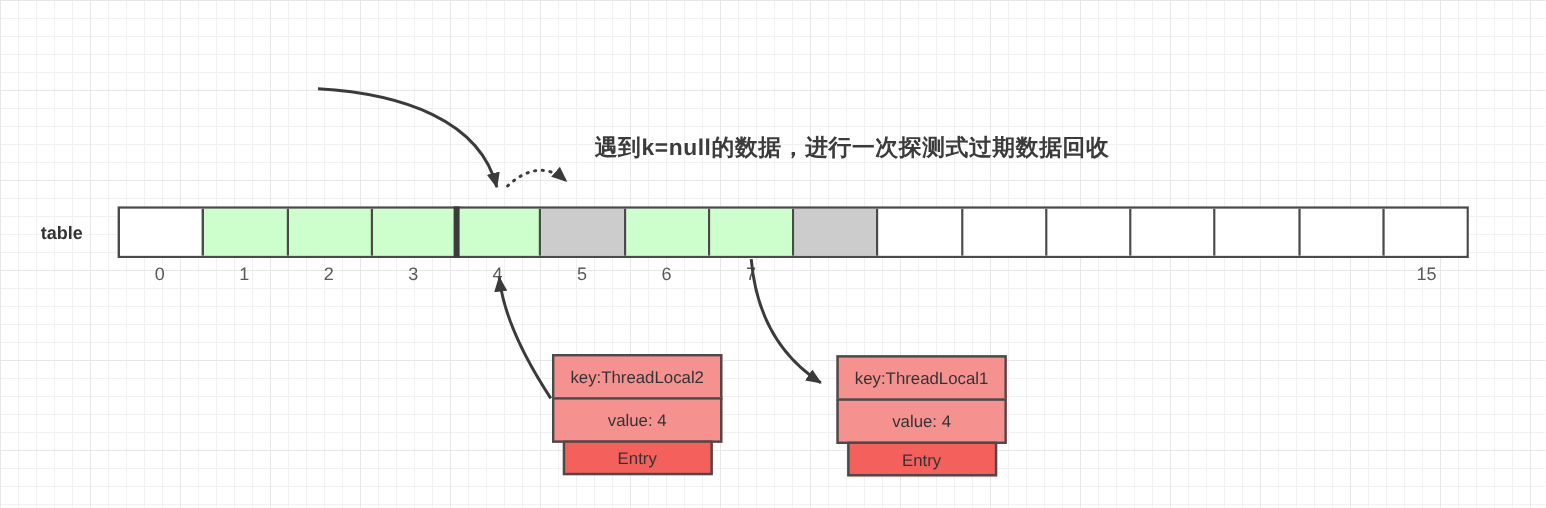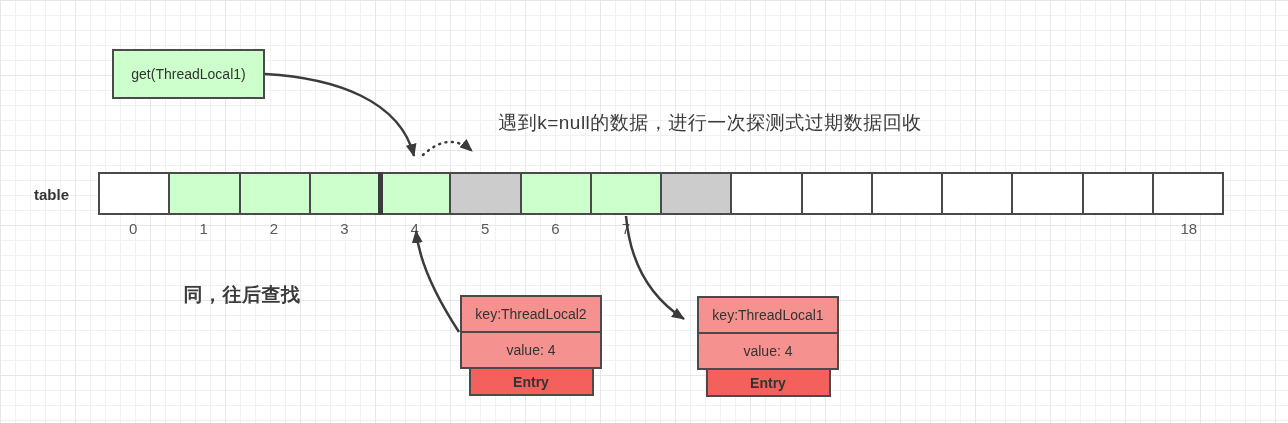--- a/index.html
+++ b/index.html
@@ -14,21 +14,21 @@
       #ffffff;
   }
   .get-box{
     position:absolute;left:112px;top:49px;width:153px;height:50px;
     border:2px solid #4a4a4a;box-sizing:border-box;
     display:flex;align-items:center;justify-content:center;
     font-size:14px;color:#333;
   }
   .top-note{
     position:absolute;left:440px;top:110px;width:540px;
-    text-align:center;font-size:19px;font-weight:normal;color:#3b3b3b;
+    text-align:center;font-size:19px;font-weight:bold;color:#3b3b3b;
     letter-spacing:0.5px;
   }
   .left-note{
     position:absolute;left:92px;top:282px;width:300px;
     text-align:center;font-size:19px;font-weight:bold;color:#3b3b3b;
     line-height:26px;letter-spacing:0.5px;
   }
   .table-label{
     position:absolute;left:34px;top:186px;width:60px;
     font-size:15px;font-weight:bold;color:#333;
@@ -53,41 +53,37 @@
   .entry .row{
     height:38px;margin-top:-2px;border:2px solid #4a4a4a;box-sizing:border-box;
     display:flex;align-items:center;justify-content:center;
     font-size:14px;color:#333;
   }
   .entry .row:first-child{margin-top:0;}
   .entry .tag{
     width:125px;height:29px;margin:-2px auto 0;
     border:2px solid #4a4a4a;box-sizing:border-box;
     display:flex;align-items:center;justify-content:center;
-    font-size:14px;color:#333;font-weight:bold;
+    font-size:14px;color:#333;
   }
   .entry-1{left:460px;top:295px;}
   .entry-2{left:697px;top:296px;}
   svg.overlay{position:absolute;left:0;top:0;pointer-events:none;}
 </style>
 </head>
 <body>
 
 <div id="stage">
 
-  <div class="get-box" style="background: rgb(204, 255, 204);">
-    <span>get(ThreadLocal1)</span>
-  </div>
 
   <div class="top-note">
     <span>遇到k=null的数据，进行一次探测式过期数据回收</span>
   </div>
 
   <div class="left-note">
-    <div>同，往后查找</div>
   </div>
 
   <div class="table-label">table</div>
 
   <div class="table-row">
       <div class="cell" style="background: rgb(255, 255, 255);"></div>
       <div class="cell" style="background: rgb(204, 255, 204);"></div>
       <div class="cell" style="background: rgb(204, 255, 204);"></div>
       <div class="cell" style="background: rgb(204, 255, 204);"></div>
       <div class="cell" style="background: rgb(204, 255, 204);"></div>
@@ -108,21 +104,21 @@
 
   <div class="index-row">
       <span class="index-label" style="left: 0px;">0</span>
       <span class="index-label" style="left: 70.375px;">1</span>
       <span class="index-label" style="left: 140.75px;">2</span>
       <span class="index-label" style="left: 211.125px;">3</span>
       <span class="index-label" style="left: 281.5px;">4</span>
       <span class="index-label" style="left: 351.875px;">5</span>
       <span class="index-label" style="left: 422.25px;">6</span>
       <span class="index-label" style="left: 492.625px;">7</span>
-      <span class="index-label" style="left: 1055.62px;">18</span>
+      <span class="index-label" style="left: 1055.62px;">15</span>
     </div>
 
   <div class="entry entry-1">
     <div class="row" style="background: rgb(245, 146, 144);">key:ThreadLocal2</div>
     <div class="row" style="background: rgb(245, 146, 144);">value: 4</div>
     <div class="tag" style="background: rgb(244, 96, 92);">Entry</div>
   </div>
 
   <div class="entry entry-2">
     <div class="row" style="background: rgb(245, 146, 144);">key:ThreadLocal1</div>

